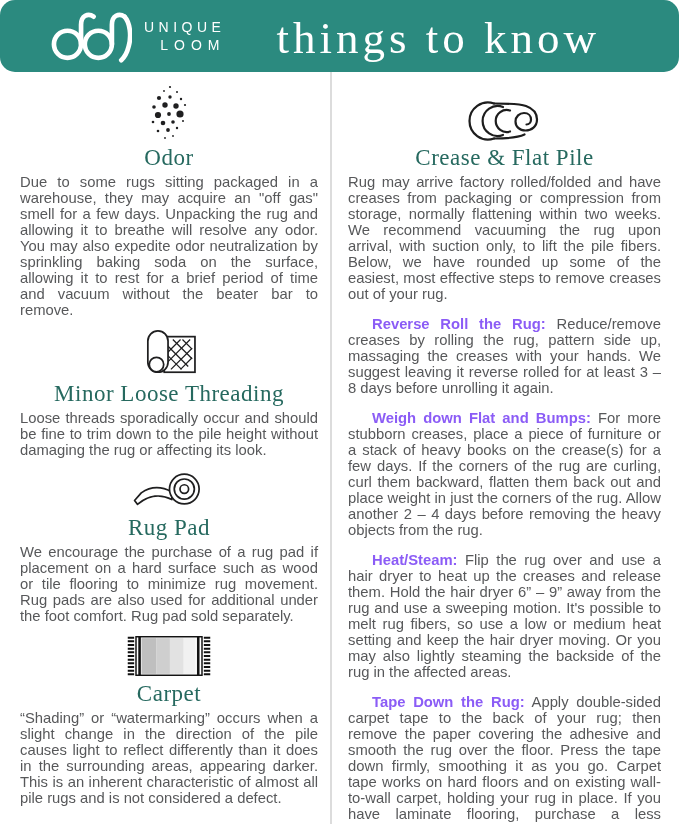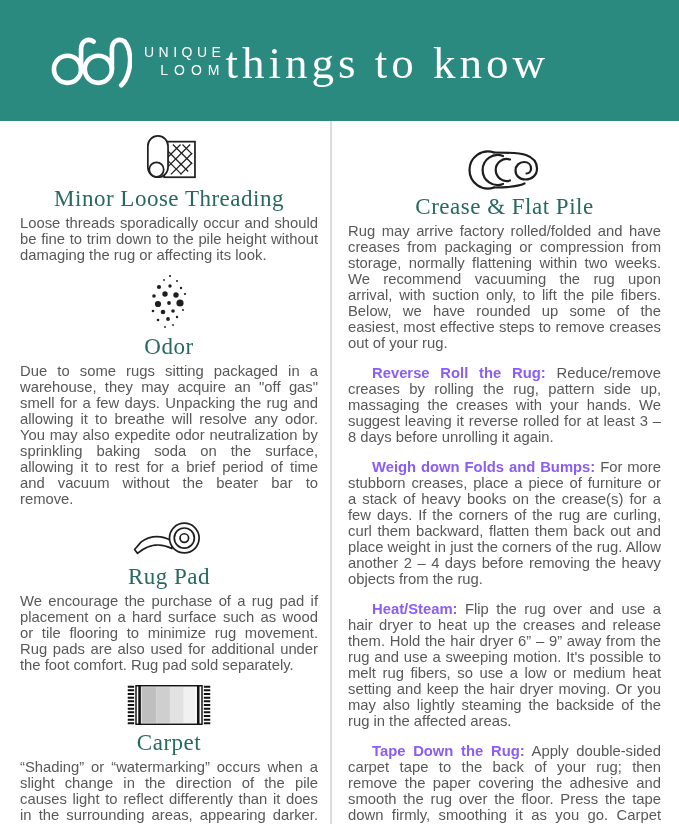--- a/index.html
+++ b/index.html
@@ -7,45 +7,46 @@
     position: relative;
     width: 679px;
     height: 824px;
     overflow: hidden;
     background: #ffffff;
     font-family: "Liberation Sans", sans-serif;
   }
 
   
   .banner {
-    height: 121px;
+    height: 72px;
     background: #2b8a7f;
     display: flex;
     align-items: center;
     box-sizing: border-box;
+    border-radius: 15px;
   }
   .logo {
     display: flex;
     align-items: center;
     gap: 12px;
     margin-left: 46px;
     flex: 0 0 auto;
   }
   .logo-text {
     color: #ffffff;
     font-size: 14px;
     letter-spacing: 4.5px;
     line-height: 18px;
     font-weight: 400;
   }
   .logo-text .l2 { display: block; text-align: right; letter-spacing: 6px; }
   .banner-title {
     flex: 1;
     margin: 12px 28px 8px 0;
-    text-align: left;
+    text-align: center;
     color: #ffffff;
     font-family: "Liberation Serif", serif;
     font-weight: 400;
     font-size: 45px;
     letter-spacing: 4px;
   }
 
   
   .columns { display: flex; align-items: stretch; }
   .col { box-sizing: border-box; padding-top: 12px; }
@@ -96,38 +97,20 @@
         <span class="l1">UNIQUE</span>
         <span class="l2">LOOM</span>
       </div>
     </div>
     <h1 class="banner-title">things to know</h1>
   </header>
 
   <main class="columns">
 
     <section class="col col-left">
-
-      <div class="info-section">
-        <div class="icon-row">
-          <svg width="64" height="50" viewBox="0 0 64 52">
-            <g stroke="#1f1f20" stroke-width="1.8" fill="none">
-              <rect x="27" y="9" width="32" height="37" fill="#ffffff"></rect>
-              <g stroke-width="1.3">
-                <path d="M30 18 L52 40 M30 28 L45 43 M36 12 L56 32 M46 12 L56 22"></path>
-                <path d="M30 26 L44 12 M30 36 L54 12 M34 43 L56 21 M44 43 L56 31"></path>
-              </g>
-              <rect x="10" y="3" width="21" height="43" rx="10.5" fill="#ffffff"></rect>
-              <circle cx="19" cy="38" r="7.5" fill="#ffffff"></circle>
-            </g>
-          </svg>
-        </div>
-        <h2 class="sec-title">Minor Loose Threading</h2>
-        <p class="body-text">Loose threads sporadically occur and should be fine to trim down to the pile height without damaging the rug or affecting its look.</p>
-      </div>
 
       <div class="info-section">
         <div class="icon-row">
           <svg width="56" height="58" viewBox="0 0 56 58">
             <g fill="#1f1f20">
               <circle cx="29" cy="3" r="1.1"></circle>
                 <circle cx="23" cy="7" r="0.9"></circle>
                 <circle cx="36" cy="8" r="1.0"></circle>
               <circle cx="18" cy="14" r="2.1"></circle>
                 <circle cx="29" cy="13" r="1.7"></circle>
@@ -150,20 +133,38 @@
                 <circle cx="32" cy="52" r="0.9"></circle>
             </g>
           </svg>
         </div>
         <h2 class="sec-title">Odor</h2>
         <p class="body-text">Due to some rugs sitting packaged in a warehouse, they may acquire an "off gas" smell for a few days. Unpacking the rug and allowing it to breathe will resolve any odor. You may also expedite odor neutralization by sprinkling baking soda on the surface, allowing it to rest for a brief period of time and vacuum without the beater bar to remove.</p>
       </div>
 
       <div class="info-section">
         <div class="icon-row">
+          <svg width="64" height="50" viewBox="0 0 64 52">
+            <g stroke="#1f1f20" stroke-width="1.8" fill="none">
+              <rect x="27" y="9" width="32" height="37" fill="#ffffff"></rect>
+              <g stroke-width="1.3">
+                <path d="M30 18 L52 40 M30 28 L45 43 M36 12 L56 32 M46 12 L56 22"></path>
+                <path d="M30 26 L44 12 M30 36 L54 12 M34 43 L56 21 M44 43 L56 31"></path>
+              </g>
+              <rect x="10" y="3" width="21" height="43" rx="10.5" fill="#ffffff"></rect>
+              <circle cx="19" cy="38" r="7.5" fill="#ffffff"></circle>
+            </g>
+          </svg>
+        </div>
+        <h2 class="sec-title">Minor Loose Threading</h2>
+        <p class="body-text">Loose threads sporadically occur and should be fine to trim down to the pile height without damaging the rug or affecting its look.</p>
+      </div>
+
+      <div class="info-section">
+        <div class="icon-row">
           <svg width="82" height="44" viewBox="0 0 82 46">
             <g stroke="#1f1f20" stroke-width="1.8" fill="none" stroke-linejoin="round">
               <path d="M5 34 L12 26 C22 19 33 19 44 25 L44 33 C33 27 20 28 8 38 Z" fill="#ffffff"></path>
               <circle cx="57" cy="22" r="15.5" fill="#ffffff"></circle>
               <circle cx="57" cy="22" r="10.5"></circle>
               <circle cx="57" cy="22" r="4.5"></circle>
             </g>
           </svg>
         </div>
         <h2 class="sec-title">Rug Pad</h2>
@@ -206,21 +207,21 @@
               <path d="M27 38.5 C38 38.5 50 38 57.5 34.5"></path>
             </g>
           </svg>
         </div>
         <h2 class="sec-title">Crease &amp; Flat Pile</h2>
         <p class="body-text">Rug may arrive factory rolled/folded and have creases from packaging or compression from storage, normally flattening within two weeks. We recommend vacuuming the rug upon arrival, with suction only, to lift the pile fibers. Below, we have rounded up some of the easiest, most effective steps to remove creases out of your rug.</p>
       </div>
 
       <p class="tip"><b>Reverse Roll the Rug:</b> <span>Reduce/remove creases by rolling the rug, pattern side up, massaging the creases with your hands. We suggest leaving it reverse rolled for at least 3 – 8 days before unrolling it again.</span></p>
 
-      <p class="tip"><b>Weigh down Folds and Bumps:</b> <span>For more stubborn creases, place a piece of furniture or a stack of heavy books on the crease(s) for a few days. If the corners of the rug are curling, curl them backward, flatten them back out and place weight in just the corners of the rug. Allow another 2 – 4 days before removing the heavy objects from the rug.</span></p>
+      <p class="tip"><b>Weigh down Flat and Bumps:</b> <span>For more stubborn creases, place a piece of furniture or a stack of heavy books on the crease(s) for a few days. If the corners of the rug are curling, curl them backward, flatten them back out and place weight in just the corners of the rug. Allow another 2 – 4 days before removing the heavy objects from the rug.</span></p>
 
       <p class="tip"><b>Heat/Steam:</b> <span>Flip the rug over and use a hair dryer to heat up the creases and release them. Hold the hair dryer 6” – 9” away from the rug and use a sweeping motion. It's possible to melt rug fibers, so use a low or medium heat setting and keep the hair dryer moving. Or you may also lightly steaming the backside of the rug in the affected areas.</span></p>
 
       <p class="tip"><b>Tape Down the Rug:</b> <span>Apply double-sided carpet tape to the back of your rug; then remove the paper covering the adhesive and smooth the rug over the floor. Press the tape down firmly, smoothing it as you go. Carpet tape works on hard floors and on existing wall-to-wall carpet, holding your rug in place. If you have laminate flooring, purchase a less adhesive double-sided tape to prevent the laminate from buckling or otherwise being damaged.</span></p>
 
     </section>
   </main>
 </div>
 
 </body></html>

